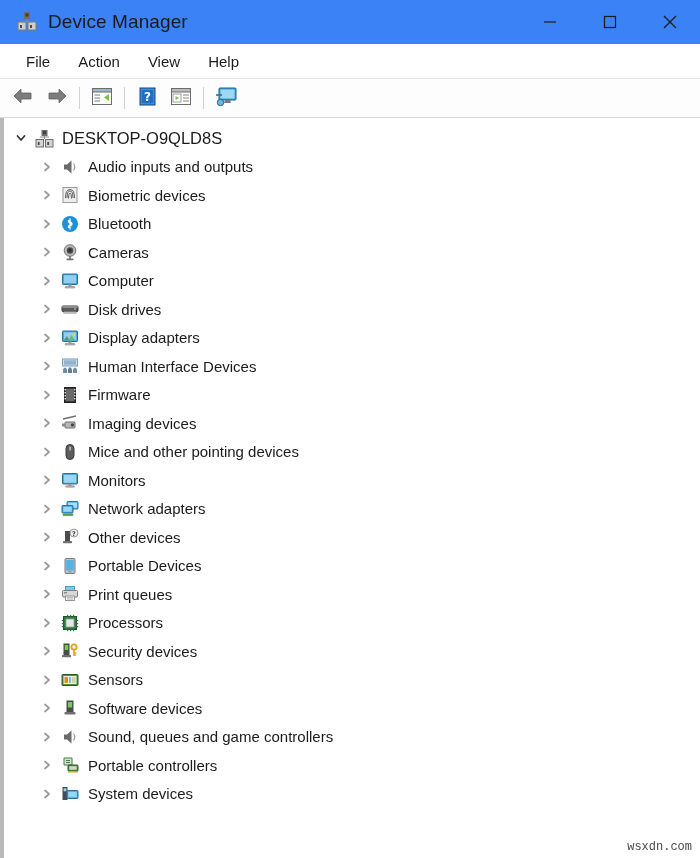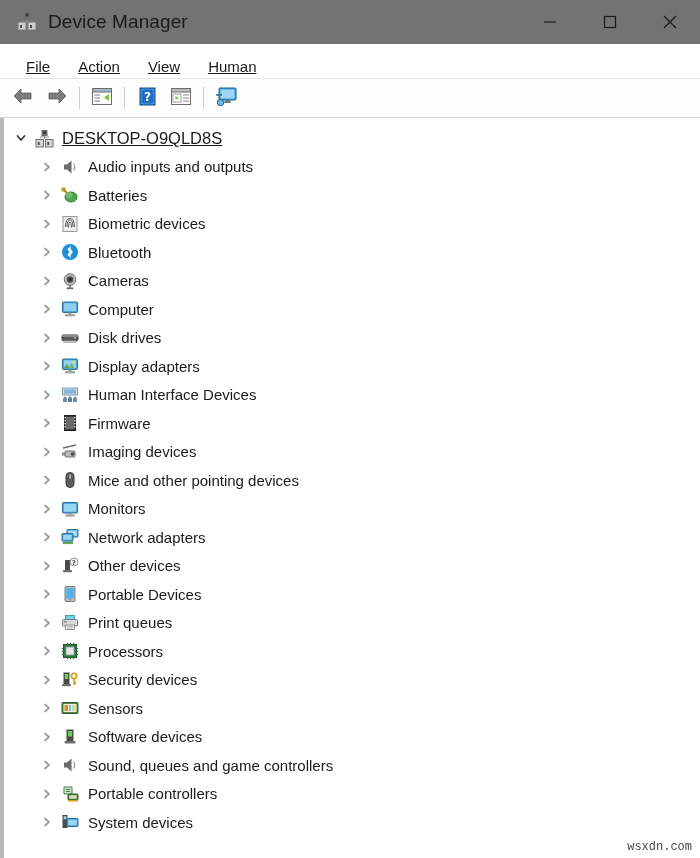--- a/index.html
+++ b/index.html
@@ -14,21 +14,21 @@
     font-family: "Liberation Sans", sans-serif;
     color: #1a1a1a;
     position: relative;
   }
 
   
   .titlebar {
     height: 44px;
     display: flex;
     align-items: center;
-    background: #737373;
+    background: #3b82f6;
     position: relative;
   }
   .title-icon {
     width: 22px;
     height: 22px;
     margin-left: 16px;
     margin-right: 10px;
     flex: 0 0 auto;
     position: relative;
   }
@@ -48,25 +48,24 @@
     display: flex;
     align-items: center;
     justify-content: center;
   }
   .wbtn svg { display: block; }
 
   
   .menubar {
     height: 34px;
     display: flex;
-    align-items: flex-end;
+    align-items: center;
     padding-left: 14px;
     background: #ffffff;
     border-bottom: 1px solid #e6e6e6;
-    text-decoration: underline;
   }
   .menu-item {
     font-size: 15px;
     color: #1b1b1b;
     padding: 3px 12px;
     margin-right: 4px;
   }
 
   
   .toolbar {
@@ -132,21 +131,21 @@
     display: flex;
     align-items: center;
     justify-content: center;
   }
   .ico svg { display: block; }
   .lbl {
     font-size: 15px;
     color: #1b1b1b;
     line-height: 1;
   }
-  .row.root .lbl { font-size: 16.5px; text-decoration: underline; }
+  .row.root .lbl { font-size: 16.5px; }
 
   
   .watermark {
     position: absolute;
     right: 8px;
     bottom: 4px;
     font-size: 12px;
     color: #4a4a4a;
     font-family: Liberation Mono, monospace;
   }
@@ -185,21 +184,21 @@
           <line x1="15" y1="3" x2="3" y2="15" stroke="#1b1b1b" stroke-width="1.3"></line>
         </svg>
     </div>
   </div>
 </div>
 
 <div class="menubar">
   <div class="menu-item">File</div>
   <div class="menu-item">Action</div>
   <div class="menu-item">View</div>
-  <div class="menu-item">Human</div>
+  <div class="menu-item">Help</div>
 </div>
 
 <div class="toolbar">
   <div class="tb-btn">
     <span>
       <svg width="22" height="20" viewBox="0 0 22 20">
         <path d="M9 3 L2 10 L9 17 L9 13 L19 13 L19 7 L9 7 Z" fill="#7d7d7d" stroke="#5f5f5f" stroke-width="0.8" stroke-linejoin="round"></path>
       </svg>
     </span>
   </div>
@@ -292,36 +291,20 @@
       </span>
       <span class="ico">
         <svg width="18" height="18" viewBox="0 0 18 18">
           <path d="M3 6.5 L6 6.5 L10.5 2.5 L10.5 15.5 L6 11.5 L3 11.5 Z" fill="#6c6c6c"></path>
           <path d="M12.5 5.5 Q15 9 12.5 12.5" fill="none" stroke="#9a9a9a" stroke-width="1.2"></path>
         </svg>
       </span>
       <span class="lbl">Audio inputs and outputs</span>
     </div>
 
-    <div class="row child">
-      <span class="chev">
-        <svg width="12" height="12" viewBox="0 0 12 12">
-            <path d="M4 2.5 L8 6 L4 9.5" fill="none" stroke="#9a9a9a" stroke-width="1.7" stroke-linecap="round" stroke-linejoin="round"></path>
-          </svg>
-      </span>
-      <span class="ico">
-        <svg width="18" height="18" viewBox="0 0 18 18">
-          <ellipse cx="10" cy="11" rx="6" ry="5" fill="#4fa64f" stroke="#2d7a2d" stroke-width="1"></ellipse>
-          <ellipse cx="8" cy="9" rx="3.5" ry="3" fill="#7cc97c" opacity="0.7"></ellipse>
-          <path d="M6 7 L3 4" stroke="#b8860b" stroke-width="2"></path>
-          <rect x="1" y="2" width="3" height="3" fill="#d9a520" stroke="#a07c10" stroke-width="0.7"></rect>
-        </svg>
-      </span>
-      <span class="lbl">Batteries</span>
-    </div>
 
     <div class="row child">
       <span class="chev">
         <svg width="12" height="12" viewBox="0 0 12 12">
             <path d="M4 2.5 L8 6 L4 9.5" fill="none" stroke="#9a9a9a" stroke-width="1.7" stroke-linecap="round" stroke-linejoin="round"></path>
           </svg>
       </span>
       <span class="ico">
         <svg width="18" height="18" viewBox="0 0 18 18">
           <rect x="2" y="1.5" width="14" height="15" fill="#ededed" stroke="#9a9a9a" stroke-width="1"></rect>

